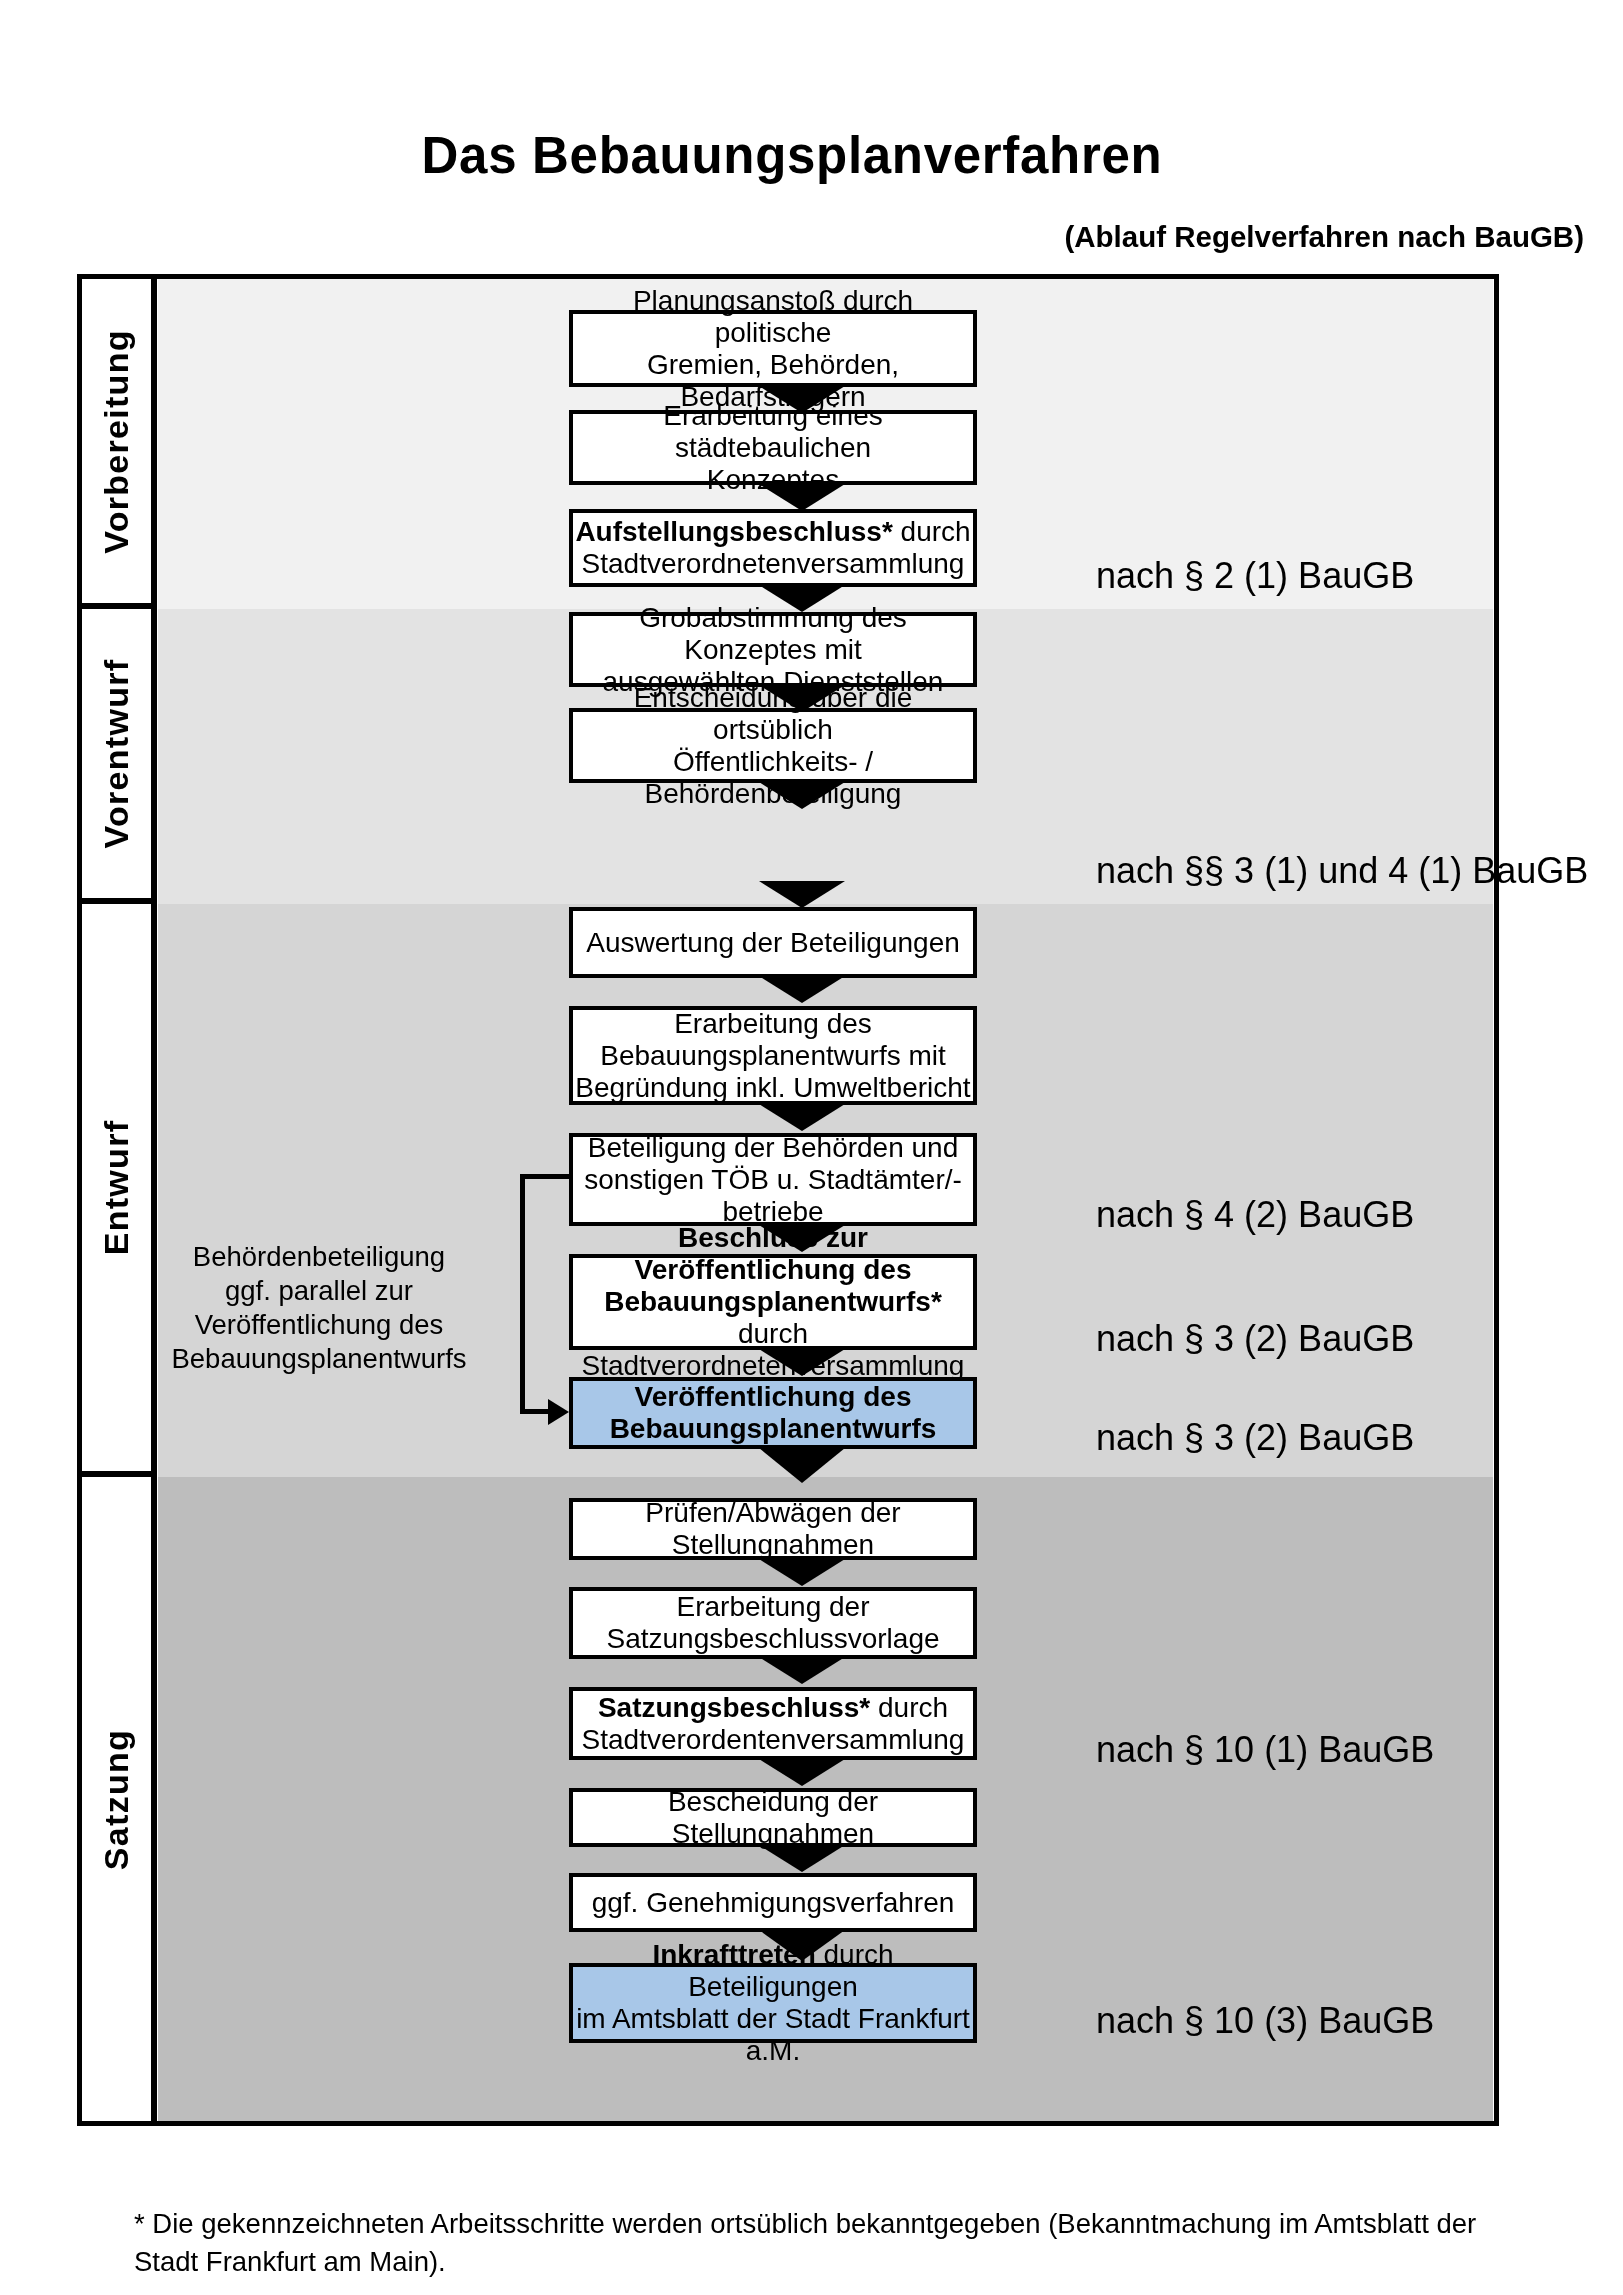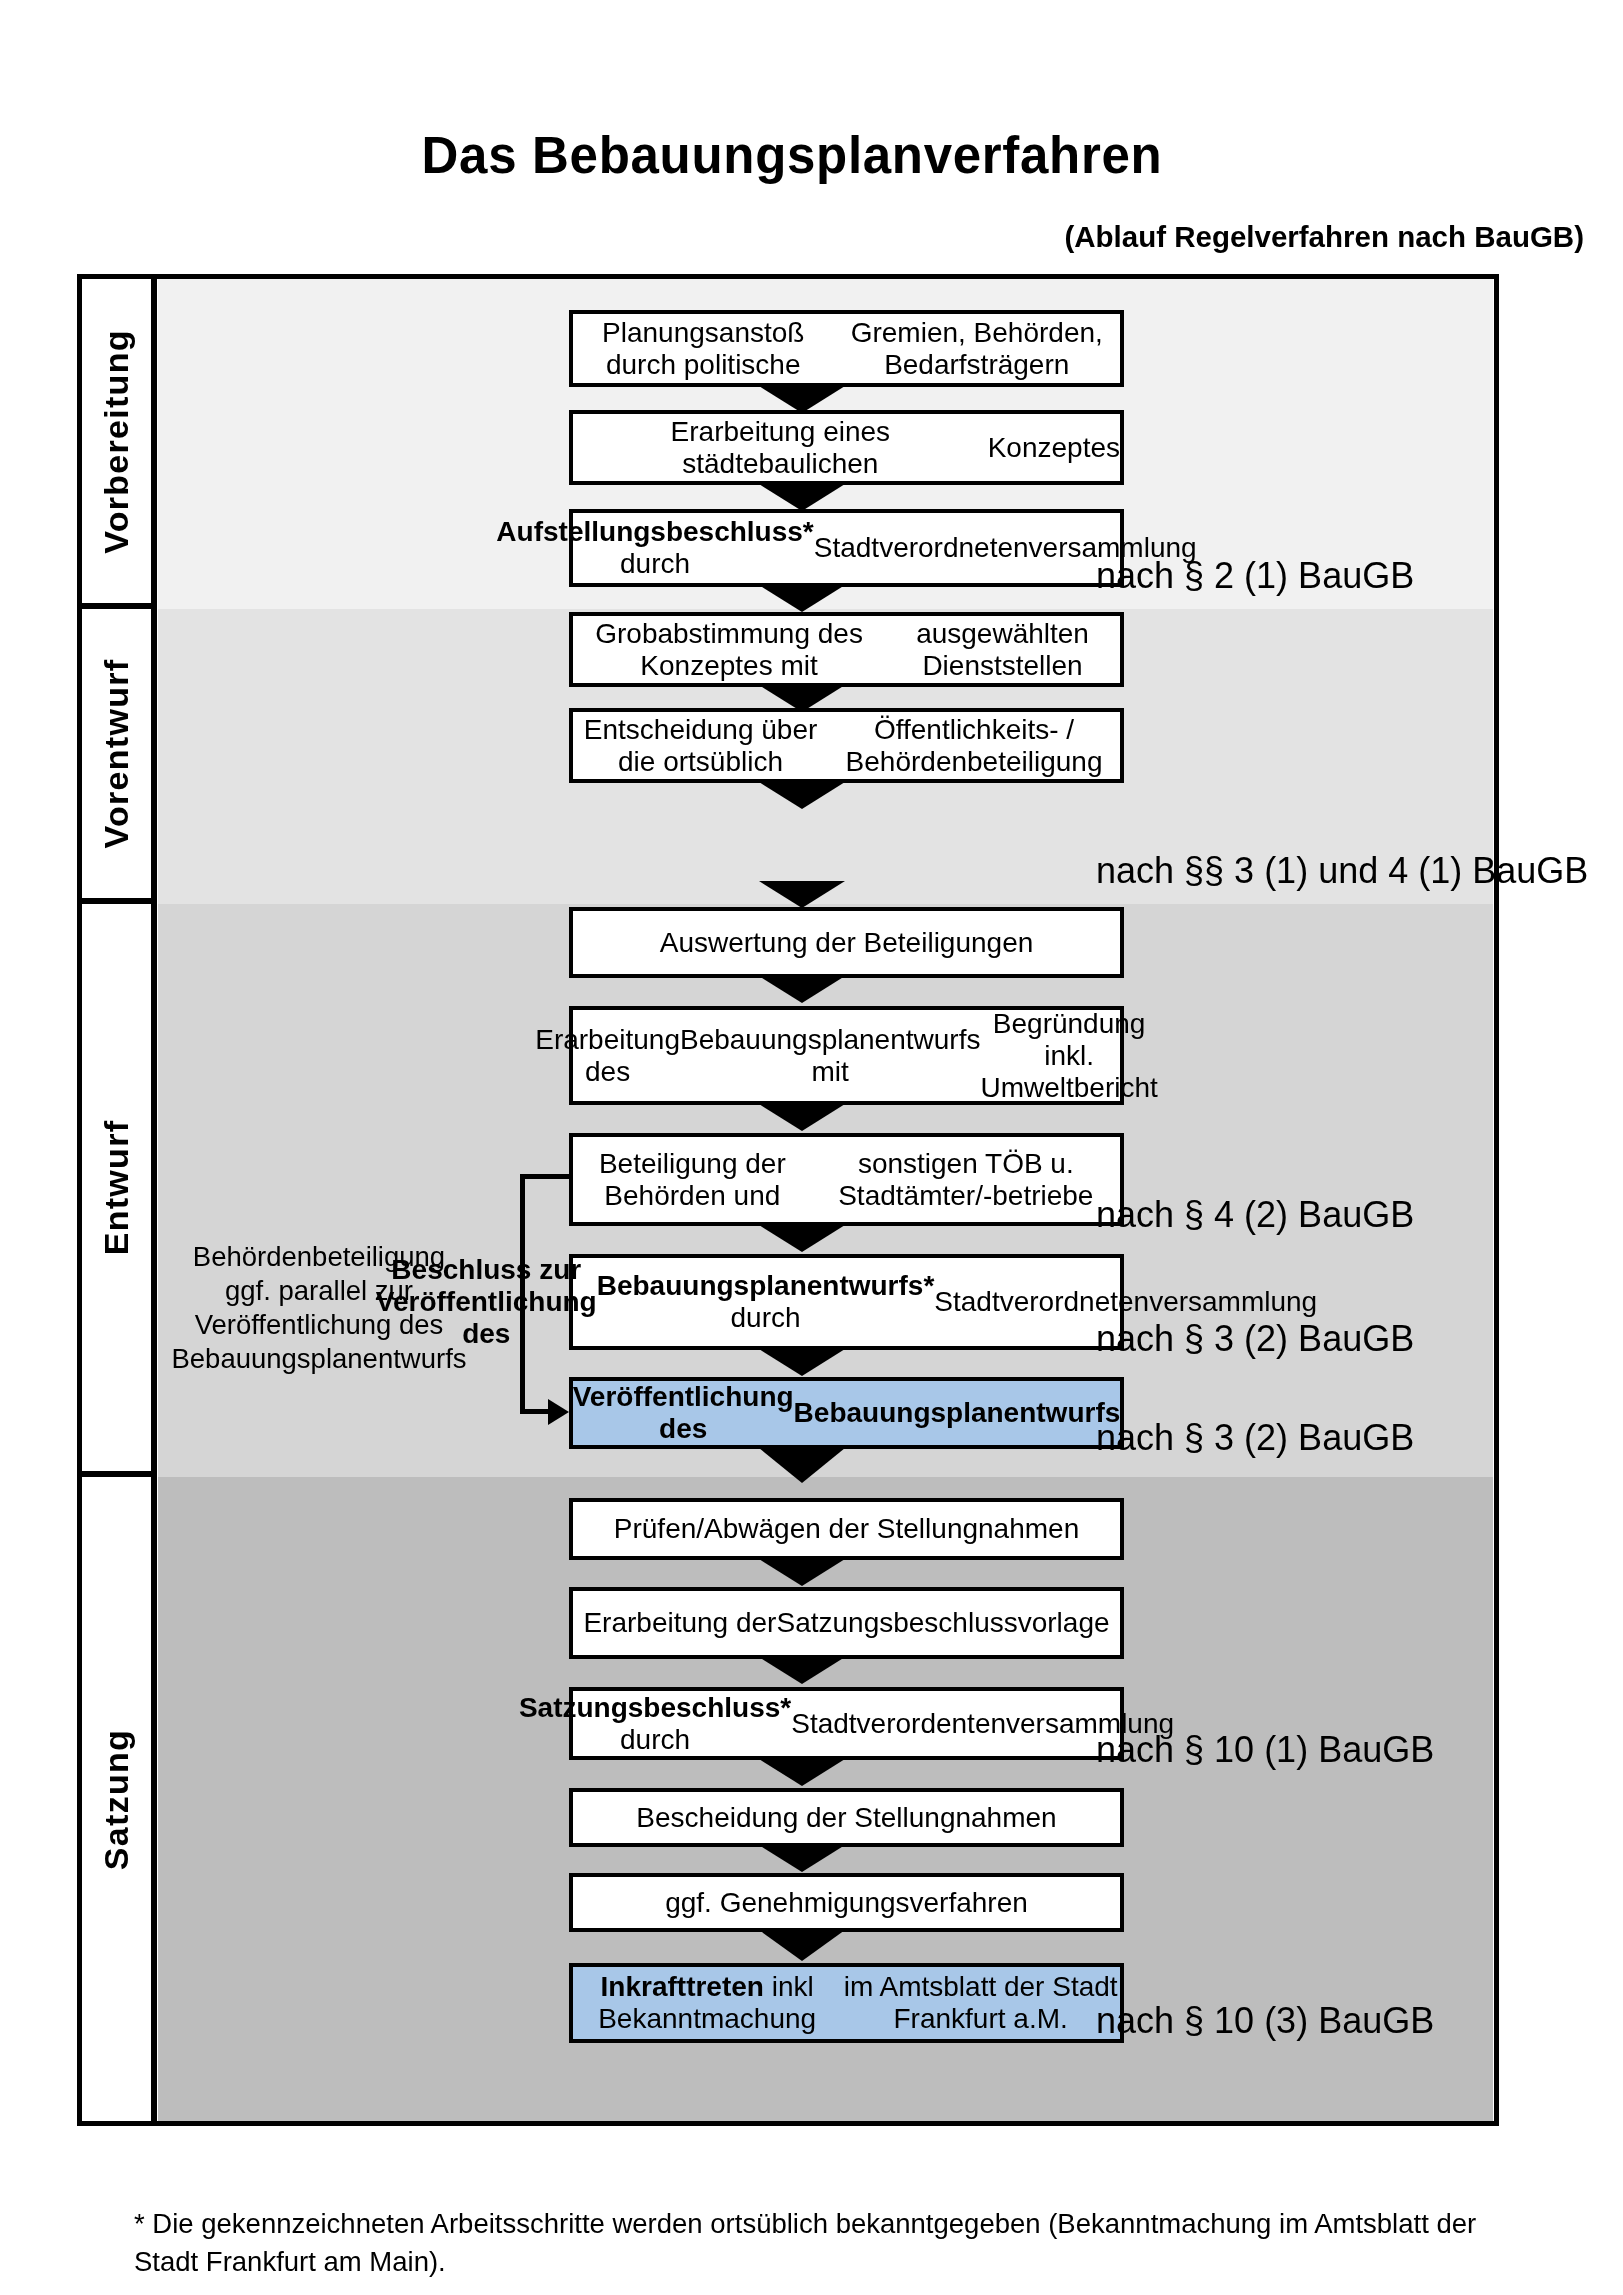--- a/index.html
+++ b/index.html
@@ -36,23 +36,23 @@
     font-size:34px;font-weight:bold;letter-spacing:1.3px;
   }
   
   .bands{
     position:absolute;left:76px;top:0;width:1335px;height:1842px;
     display:flex;flex-direction:column;
   }
   .band{width:100%;}
   
   .fbox{
-    position:absolute;left:487px;width:555px;background:#fff;
+    position:absolute;left:487px;width:408px;background:#fff;
     border:4.6px solid #000;box-sizing:border-box;
-    display:flex;flex-direction:row;justify-content:center;align-items:center;
+    display:flex;flex-direction:column;justify-content:center;align-items:center;
     text-align:center;font-size:28px;line-height:32px;
   }
   .fbox .b{font-weight:bold;}
   .fbox.blue{background:var(--hl,#a8c7e8);}
   
   .arrow{
     position:absolute;left:677px;width:0;height:0;
     border-left:43px solid transparent;border-right:43px solid transparent;
     border-top:27.5px solid #000;
   }
@@ -158,21 +158,21 @@
       <div><span class="b">Satzungsbeschluss*</span><span> durch</span></div>
       <div><span>Stadtverordentenversammlung</span></div>
     </div>
   <div class="fbox" style="top:1509px;height:59px">
       <div><span>Bescheidung der Stellungnahmen</span></div>
     </div>
   <div class="fbox" style="top:1594px;height:59px">
       <div><span>ggf. Genehmigungsverfahren</span></div>
     </div>
   <div class="fbox blue" style="top:1684px;height:80px">
-      <div><span class="b">Inkrafttreten</span><span> inkl Bekanntmachung</span></div>
+      <div><span class="b">Inkrafttreten</span><span> durch Beteiligungen</span></div>
       <div><span>im Amtsblatt der Stadt Frankfurt a.M.</span></div>
     </div>
 
   <div class="arrow" style="top:107px"></div>
   <div class="arrow" style="top:205px"></div>
   <div class="arrow" style="top:306px"></div>
   <div class="arrow" style="top:406px"></div>
   <div class="arrow" style="top:503px"></div>
   <div class="arrow" style="top:602px"></div>
   <div class="arrow" style="top:697px"></div>

